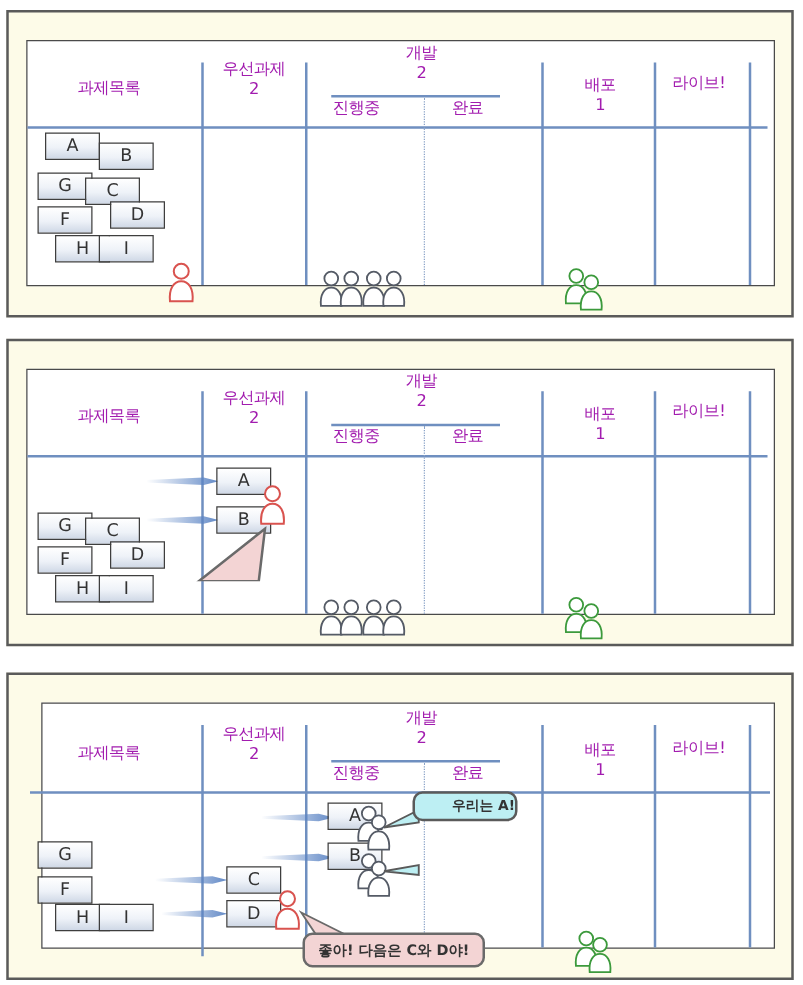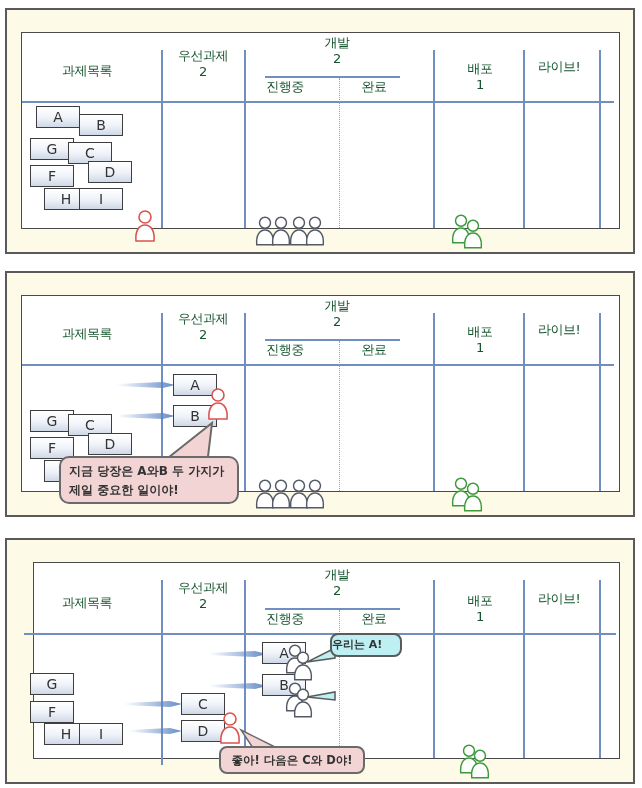--- a/index.html
+++ b/index.html
@@ -6,21 +6,21 @@
   body { width:642px; height:788px; position:relative; overflow:hidden;
          font-family: "DejaVu Sans", sans-serif; }
   .panel { position:absolute; left:5px; width:630px; height:246px;
            border:2px solid #5a5a5a; background:#fdfbe8; box-sizing:border-box; }
   .board { position:absolute; left:14px; top:22px; width:599px; height:197px;
            border:1.5px solid #4a4a4a; background:#ffffff; box-sizing:border-box; }
   .vline { position:absolute; width:2px; background:#6f8fc0; }
   .hline { position:absolute; height:2px; background:#6f8fc0; }
   .dline { position:absolute; width:0; border-left:1.5px dotted #8aa3c8; }
   .hdr { position:absolute; font-family:"DejaVu Sans", sans-serif; font-size:13px;
-         color:#14532d; text-align:center; line-height:16px; letter-spacing:-0.5px; }
+         color:#a21caf; text-align:center; line-height:16px; letter-spacing:-0.5px; }
   .card { position:absolute; width:44px; height:22px; box-sizing:border-box;
           border:1.5px solid #3e3e3e;
           background:linear-gradient(to bottom,#ffffff 0%,#eef2f8 55%,#cfd8e6 100%);
           font-family:"DejaVu Sans", sans-serif; font-size:14px; color:#333;
           display:flex; align-items:center; justify-content:center; }
   .arrow { position:absolute; height:10px; }
   .bubble { position:absolute; box-sizing:border-box; font-weight:bold;
             font-family:"DejaVu Sans", sans-serif; color:#333; }
   .bubble.pink { background:#f3d4d4; border:2px solid #6a6a6a; border-radius:10px; }
   .bubble.cyan { background:#bdeff3; border:2px solid #5a5a5a; border-radius:8px; }
@@ -149,24 +149,20 @@
     <div class="card" style="left:57px; top:164px;">I</div>
   </div>
 
   <svg class="person" style="left:199px; top:113px; color:#d9534f;" width="24" height="36">
       <use href="#personSym"></use>
     </svg>
 
   <svg style="position:absolute; left:150px; top:148px;" width="60" height="44">
     <polygon points="2,44 55,2 50,44" fill="#f3d4d4" stroke="#6a6a6a" stroke-width="2"></polygon>
   </svg>
-  <div class="bubble pink" style="left:52px; top:183px; width:180px; height:48px; font-size:12px; padding:4px 8px; line-height:19px;">
-    <div>지금 당장은 A와B 두 가지가</div>
-    <div>제일 중요한 일이야!</div>
-  </div>
 
   <svg class="person" style="left:247px; top:205px; color:#555b66;" width="22" height="32">
       <use href="#personSym"></use>
     </svg>
   <svg class="person" style="left:263px; top:205px; color:#555b66;" width="22" height="32">
       <use href="#personSym"></use>
     </svg>
   <svg class="person" style="left:281px; top:205px; color:#555b66;" width="22" height="32">
       <use href="#personSym"></use>
     </svg>
@@ -242,33 +238,33 @@
   <svg class="person" style="left:277px; top:141px; color:#555b66;" width="22" height="32">
       <use href="#personSym"></use>
     </svg>
   <svg class="person" style="left:285px; top:147px; color:#555b66;" width="22" height="32">
       <use href="#personSym"></use>
     </svg>
 
   <svg style="position:absolute; left:300px; top:104px;" width="30" height="20">
     <polygon points="0,18 28,4 28,14" fill="#bdeff3" stroke="#5a5a5a" stroke-width="1.5"></polygon>
   </svg>
-  <div class="bubble cyan" style="left:323px; top:93px; width:72px; height:24px; font-size:11px; text-align:left; line-height:20px;">우리는 A!</div>
+  <div class="bubble cyan" style="left:323px; top:93px; width:84px; height:24px; font-size:11px; text-align:right; line-height:20px;">우리는 A!</div>
 
   <svg style="position:absolute; left:300px; top:150px;" width="30" height="12">
     <polygon points="0,7 28,2 28,10" fill="#bdeff3" stroke="#5a5a5a" stroke-width="1.5"></polygon>
   </svg>
 
   <svg class="person" style="left:211px; top:170px; color:#d9534f;" width="24" height="36">
       <use href="#personSym"></use>
     </svg>
   <svg style="position:absolute; left:232px; top:188px;" width="40" height="22">
     <polygon points="2,2 38,20 14,20" fill="#f3d4d4" stroke="#6a6a6a" stroke-width="1.5"></polygon>
   </svg>
-  <div class="bubble pink" style="left:212px; top:206px; width:146px; height:28px; font-size:11.5px; text-align:center; line-height:24px; border-radius:8px;">좋아! 다음은 C와 D야!</div>
+  <div class="bubble pink" style="left:235px; top:206px; width:146px; height:28px; font-size:11.5px; text-align:center; line-height:24px; border-radius:8px;">좋아! 다음은 C와 D야!</div>
 
   <svg class="person" style="left:451px; top:203px; color:#3c9a3c;" width="22" height="32">
       <use href="#personSym"></use>
     </svg>
   <svg class="person" style="left:462px; top:208px; color:#3c9a3c;" width="22" height="32">
       <use href="#personSym"></use>
     </svg>
 </div>
 
 </body></html>

